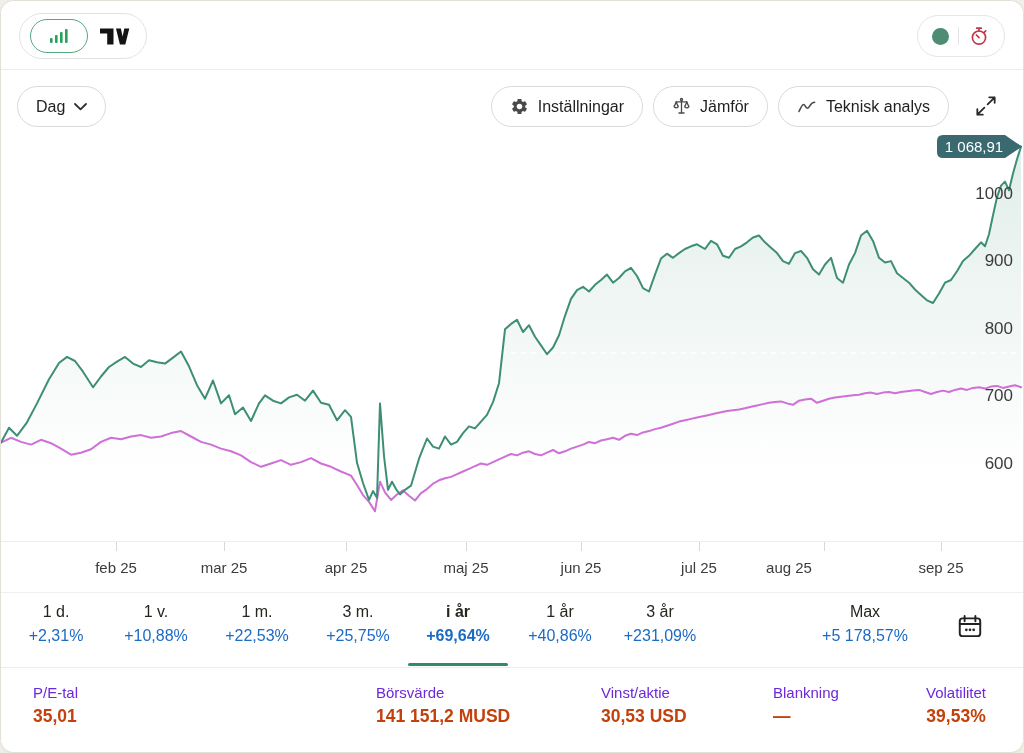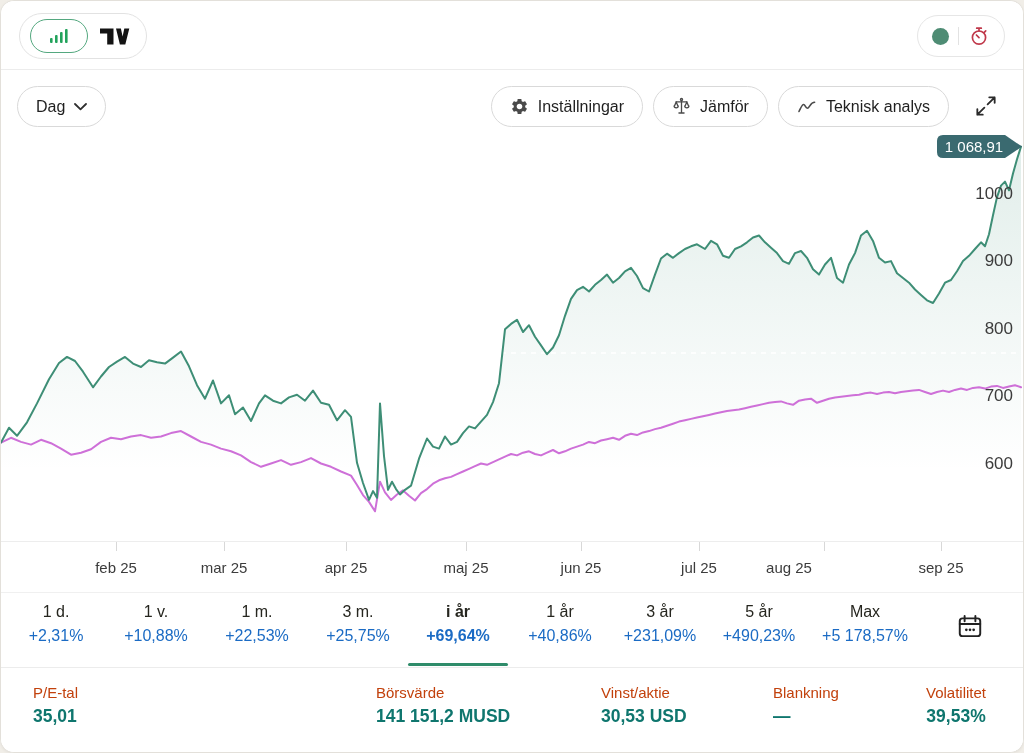--- a/index.html
+++ b/index.html
@@ -32,22 +32,22 @@
   #tabs{position:absolute;top:591px;left:0;right:0;height:75px;border-top:1px solid #f0f0f0;}
   .tab{position:absolute;top:10px;width:110px;height:58px;text-align:center;cursor:pointer;}
   .tab-label{font-size:16px;color:#26261f;}
   .tab-pct{font-size:16px;color:#1b6bc4;margin-top:6px;}
   .tab.selected .tab-label,.tab.selected .tab-pct{font-weight:bold;}
   .tab.selected::after{content:"";position:absolute;left:5px;right:5px;top:60px;height:3px;background:#2f8c6a;border-radius:2px;}
   .calendar-btn{position:absolute;left:947px;top:14px;width:44px;height:42px;border:none;background:none;cursor:pointer;padding:0;}
   
   #stats{position:absolute;top:666px;left:0;right:0;bottom:0;border-top:1px solid #ececec;background:#fff;}
   .stat{position:absolute;top:16px;}
-  .stat-label{font-size:15px;color:#c2410c;}
-  .stat-value{font-size:17.5px;font-weight:bold;color:#0f766e;margin-top:5px;}
+  .stat-label{font-size:15px;color:#6d28d9;}
+  .stat-value{font-size:17.5px;font-weight:bold;color:#c2410c;margin-top:5px;}
 </style>
 </head>
 <body>
 
 <div class="card">
 
   <div class="topbar">
     <div class="chart-style-toggle">
       <span class="style-pill">
         <svg width="20" height="16" viewBox="0 0 20 16">
@@ -180,24 +180,20 @@
         <div class="tab-pct">+69,64%</div>
       </div>
       <div class="tab" style="left: 504px;">
         <div class="tab-label">1 år</div>
         <div class="tab-pct">+40,86%</div>
       </div>
       <div class="tab" style="left: 604px; text-align: center;">
         <div class="tab-label">3 år</div>
         <div class="tab-pct">+231,09%</div>
       </div>
-      <div class="tab" style="left: 703px;">
-        <div class="tab-label">5 år</div>
-        <div class="tab-pct">+490,23%</div>
-      </div>
       <div class="tab" style="left: 809px;">
         <div class="tab-label">Max</div>
         <div class="tab-pct">+5 178,57%</div>
       </div>
     </div>
 
   <div id="stats">
       <div class="stat" style="left: 32px;">
         <div class="stat-label">P/E-tal</div>
         <div class="stat-value">35,01</div>

